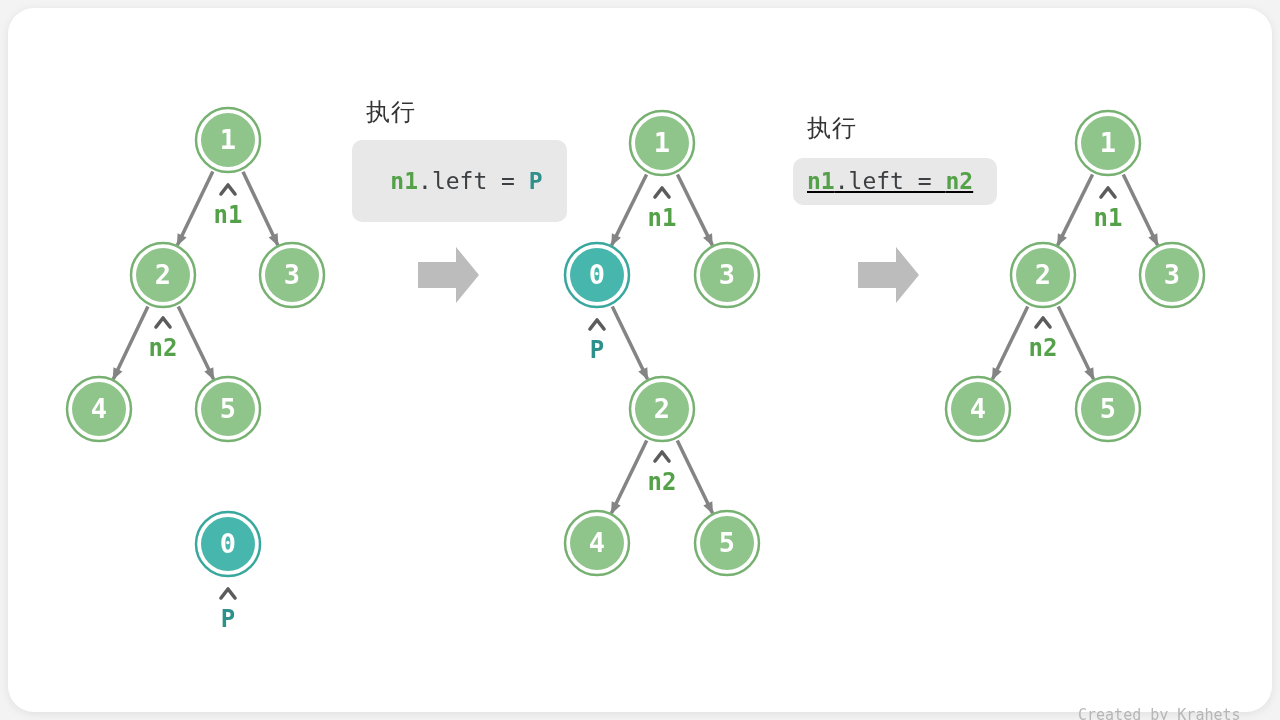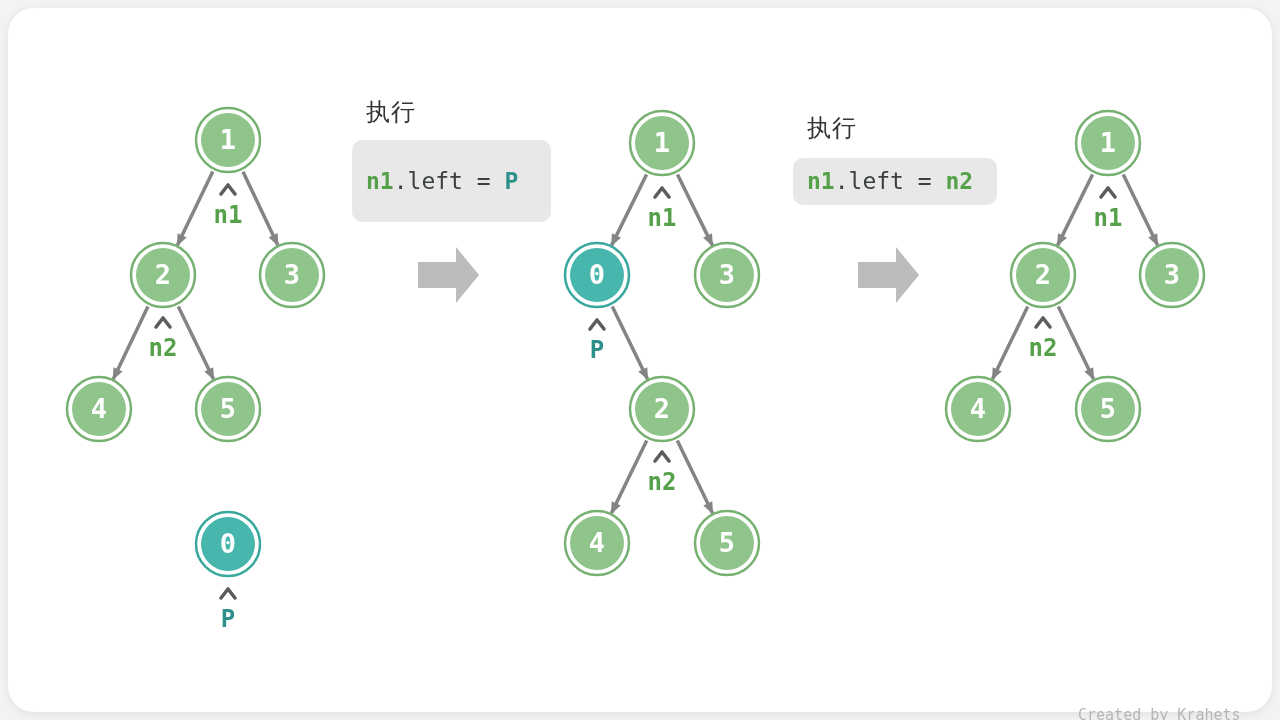--- a/index.html
+++ b/index.html
@@ -193,23 +193,23 @@
       <text x="1108" y="226" text-anchor="middle" class="pointer-label" fill="#55a14a">n1</text>
       <path d="M 1036 327 L 1043 318 L 1050 327" stroke="#5c5c5c" stroke-width="3.6" fill="none" stroke-linecap="round" stroke-linejoin="round"></path>
       <text x="1043" y="356" text-anchor="middle" class="pointer-label" fill="#55a14a">n2</text>
     </g>
     <polygon points="418,262 456,262 456,247 479,275 456,303 456,288 418,288" fill="#bcbcbc"></polygon>
     <polygon points="858,262 896,262 896,247 919,275 896,303 896,288 858,288" fill="#bcbcbc"></polygon>
   </svg>
 
 <div class="exec-title" style="left:366px; top:96px;">执行</div>
 
-<div class="code-box" style="left:352px; top:140px; width:199px; height:82px;">
+<div class="code-box" style="left:352px; top:140px; width:215px; height:82px;text-align:center;">
   <div class="code-line"><span class="tok-green">n1</span><span class="tok-plain">.left = </span><span class="tok-teal">P</span></div>
 </div>
 
 <div class="exec-title" style="left:807px; top:112px;">执行</div>
 
-<div class="code-box" style="left:793px; top:158px; width:204px; height:47px;">
+<div class="code-box" style="left:793px; top:158px; width:204px; height:47px;text-decoration:underline;">
   <div class="code-line"><span class="tok-green">n1</span><span class="tok-plain">.left = </span><span class="tok-green">n2</span></div>
 </div>
 
 <div class="watermark">Created by Krahets</div>
 
 </body></html>

